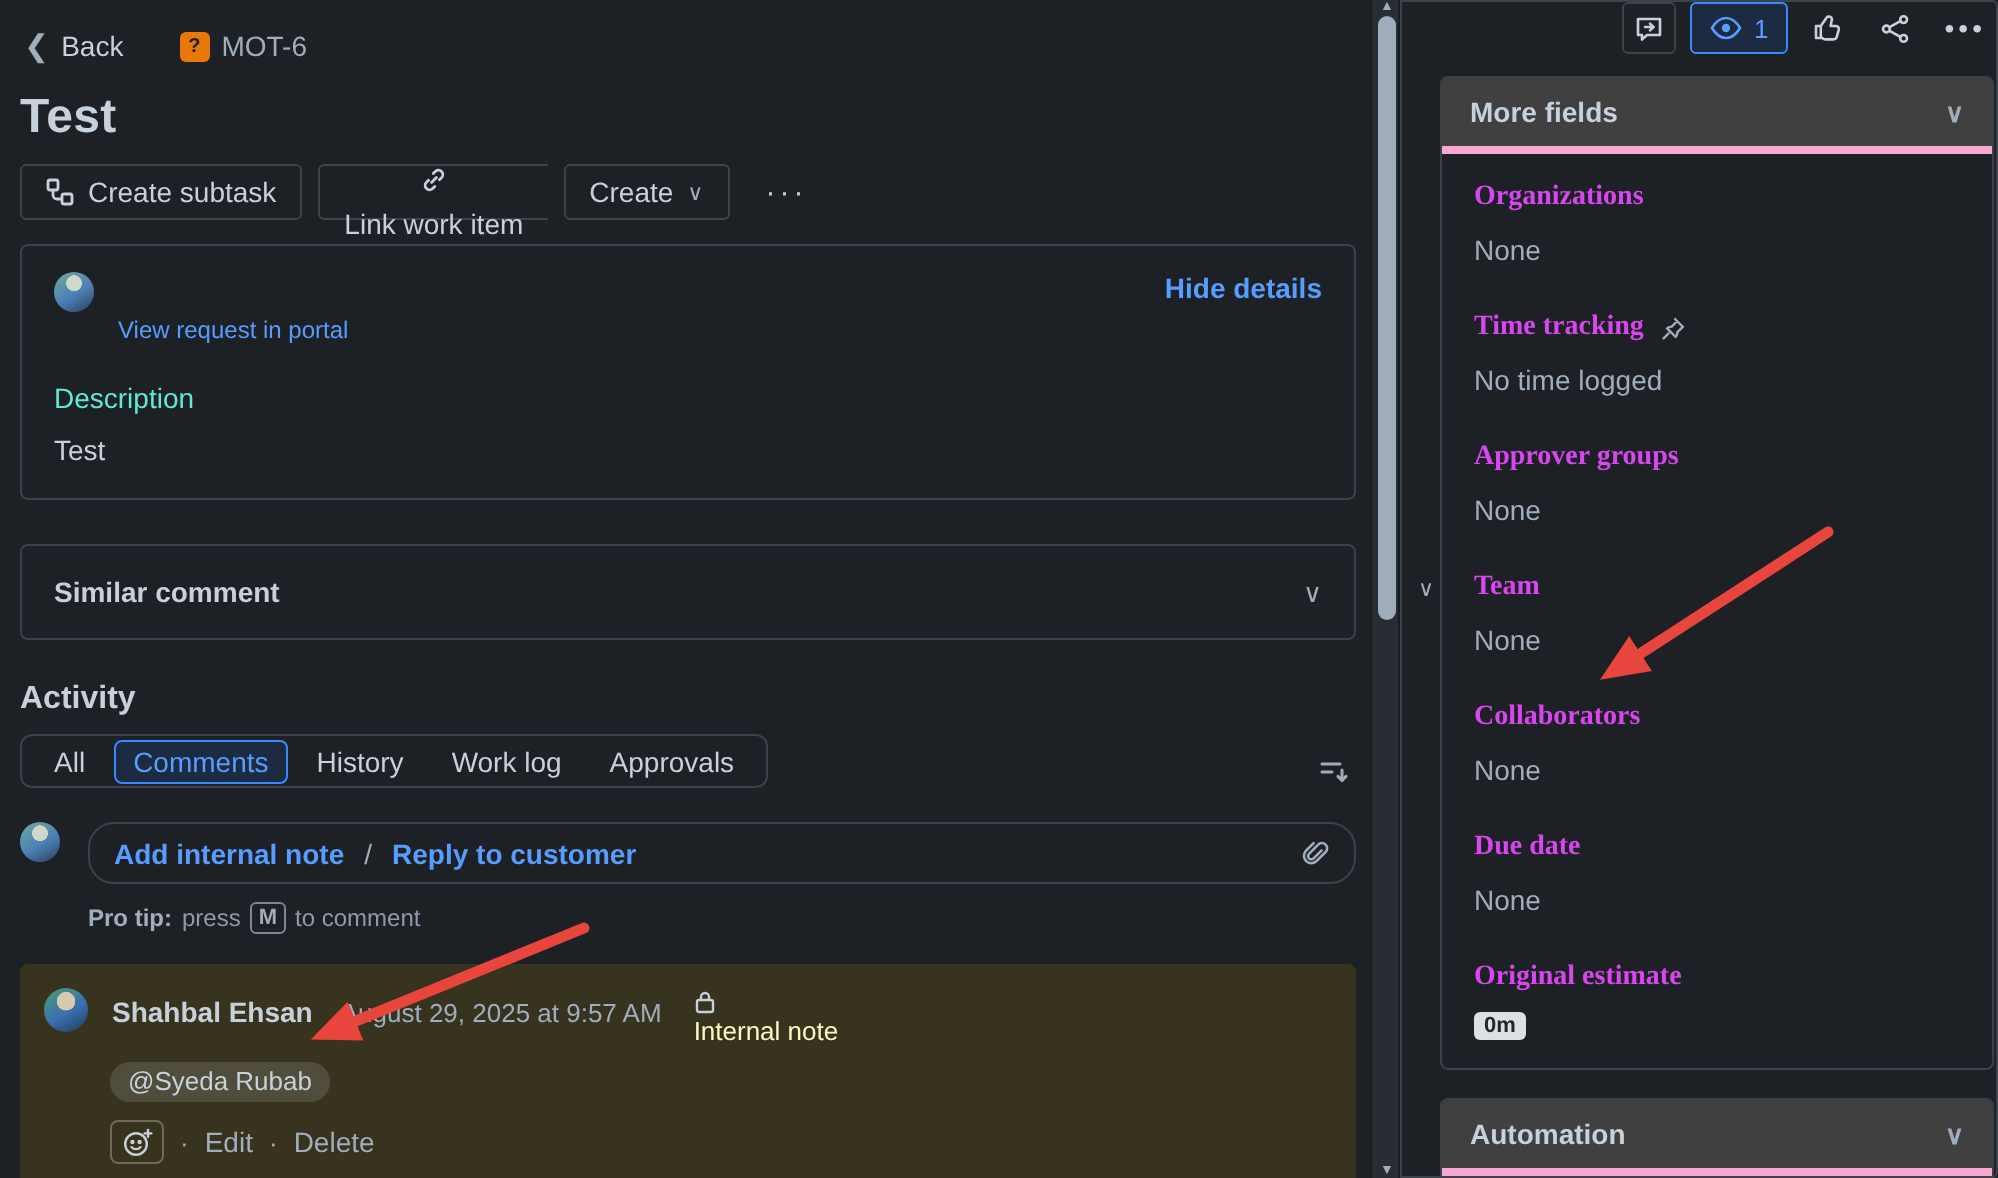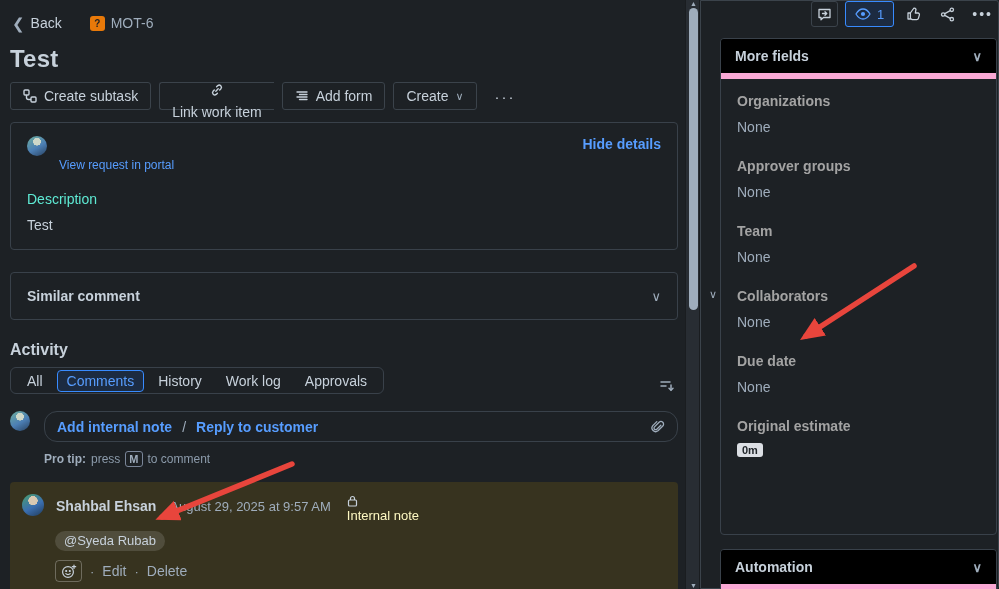--- a/index.html
+++ b/index.html
@@ -132,28 +132,28 @@
     display:flex; align-items:center; justify-content:center; color:#C7D1DB;
   }
   .icon-btn.bordered { border:1px solid #3B434B; }
   .watch-btn {
     display:flex; align-items:center; gap:6px; height:26px; padding:0 9px;
     border:1px solid #388BFF; border-radius:3px; background:#1C2B41; color:#579DFF; font-size:13px;
   }
 
   .panel-card { position:absolute; left:20px; width:277px; border:1px solid #39414A; border-radius:4px; overflow:hidden; }
   .panel-card-header {
-    background:#000000; padding:9px 14px; display:flex; align-items:center;
-    border-bottom:6px solid #f9a8d4; font-weight:700; font-size:14px; color:#C7D1DB;
+    background:#404040; padding:9px 14px; display:flex; align-items:center;
+    border-bottom:4px solid #f9a8d4; font-weight:700; font-size:14px; color:#C7D1DB;
   }
   .panel-card-header .chevron-down { margin-left:auto; color:#9FADBC; font-size:13px; }
   .more-fields { top:38px; height:497px; }
   .fields { padding:14px 16px; }
   .field { margin-bottom:23px; }
-  .field-label { font-weight:600; color:#a3a3a3; display:flex; align-items:center; gap:8px; }
+  .field-label { font-weight:600; color:#d946ef; display:flex; align-items:center; gap:8px;font-family:Liberation Serif, serif; }
   .field-value { margin-top:10px; color:#9FADBC; }
   .badge-value {
     display:inline-block; margin-top:9px; background:#DCDFE4; color:#22272B;
     font-size:11px; font-weight:600; padding:1px 5px; border-radius:3px;
   }
   .pin-icon { color:#9FADBC; }
   .automation { top:549px; height:60px; }
 
   
   .arrows { position:absolute; left:0; top:0; width:999px; height:589px; pointer-events:none; }
@@ -197,31 +197,20 @@
               <path d="M7.4 10.2l-1.2 1.2a2.2 2.2 0 0 1-3.1-3.1l1.2-1.2"></path>
           </svg>
         </span>
         <span>Link work item</span>
       </button>
       <button class="tbtn right">
         <span class="chev">∨</span>
       </button>
     </div>
 
-    <button class="tbtn">
-      <span class="ticon">
-        <svg width="14" height="14" viewBox="0 0 14 14" fill="none" stroke="currentColor" stroke-width="1.4" stroke-linecap="round">
-          <path d="M2 3h10"></path>
-            <path d="M4.5 5.5H12"></path>
-            <path d="M2 8h10"></path>
-            <path d="M4.5 10.5H12"></path>
-        </svg>
-      </span>
-      <span>Add form</span>
-    </button>
 
     <button class="tbtn">
       <span>Create</span>
       <span class="chev">∨</span>
     </button>
 
     <button class="more-dots">···</button>
   </div>
 
   <div class="card details-card">
@@ -369,20 +358,31 @@
     <div class="panel-card-header">
       <span>More fields</span>
       <span class="chevron-down">∨</span>
     </div>
     <div class="fields">
       <div class="field">
         <div class="field-label">Organizations</div>
         <div class="field-value">None</div>
       </div>
       <div class="field">
+        <div class="field-label">
+          <span>Time tracking</span>
+          <span class="pin-icon">
+            <svg width="13" height="13" viewBox="0 0 13 13" fill="none" stroke="currentColor" stroke-width="1.2" stroke-linecap="round">
+              <path d="M7.5 1.5l4 4M8.6 2.6L5.9 5.3a3 3 0 0 0-2.3.9l4.2 4.2a3 3 0 0 0 .9-2.3l2.7-2.7M4.3 8.7L1.8 11.2"></path>
+            </svg>
+          </span>
+        </div>
+        <div class="field-value">No time logged</div>
+      </div>
+      <div class="field">
         <div class="field-label">Approver groups</div>
         <div class="field-value">None</div>
       </div>
       <div class="field">
         <div class="field-label">Team</div>
         <div class="field-value">None</div>
       </div>
       <div class="field">
         <div class="field-label">Collaborators</div>
         <div class="field-value">None</div>

